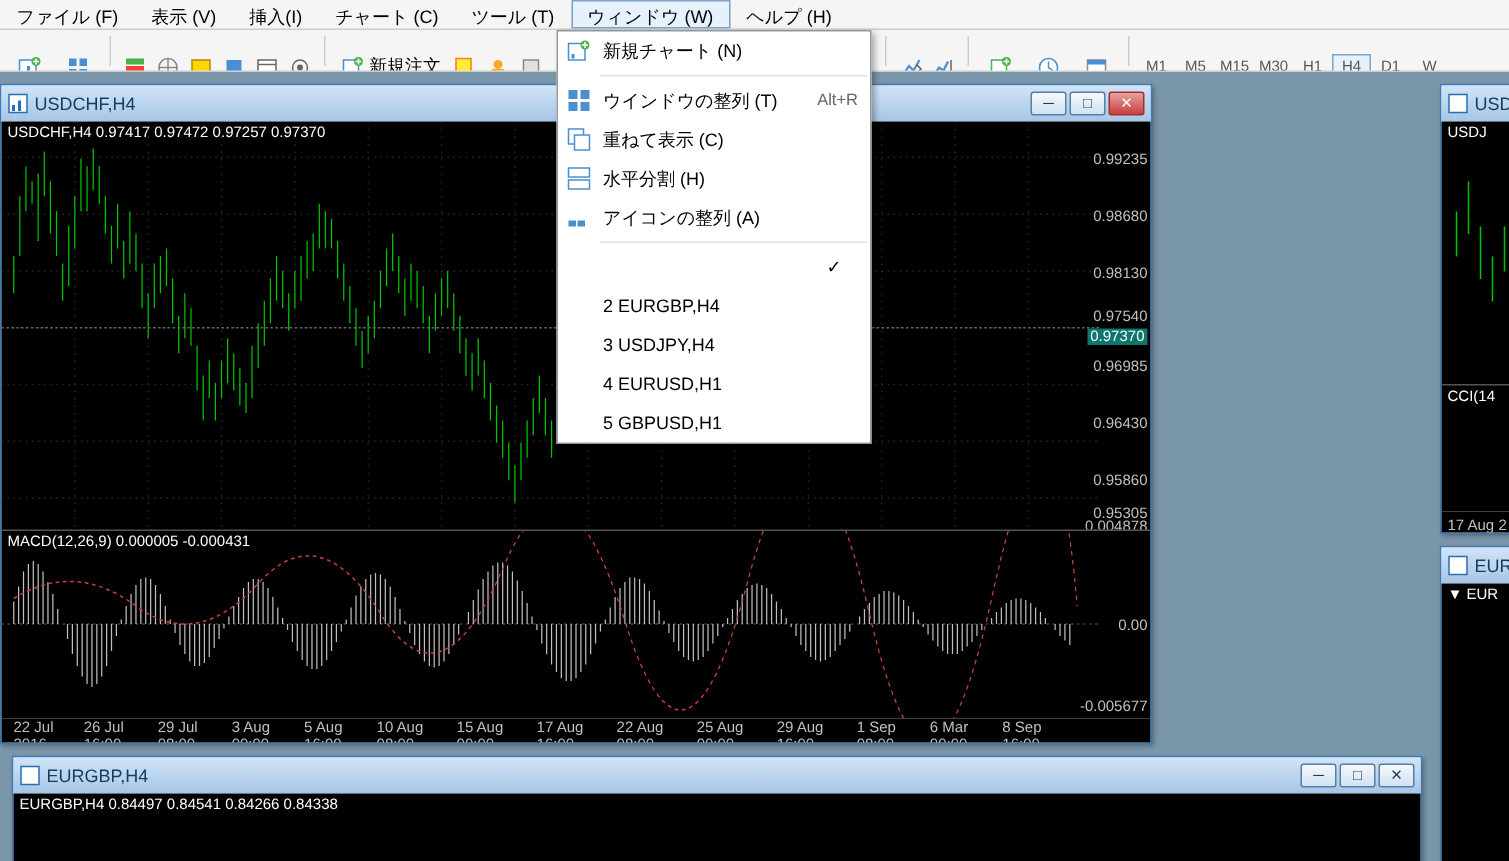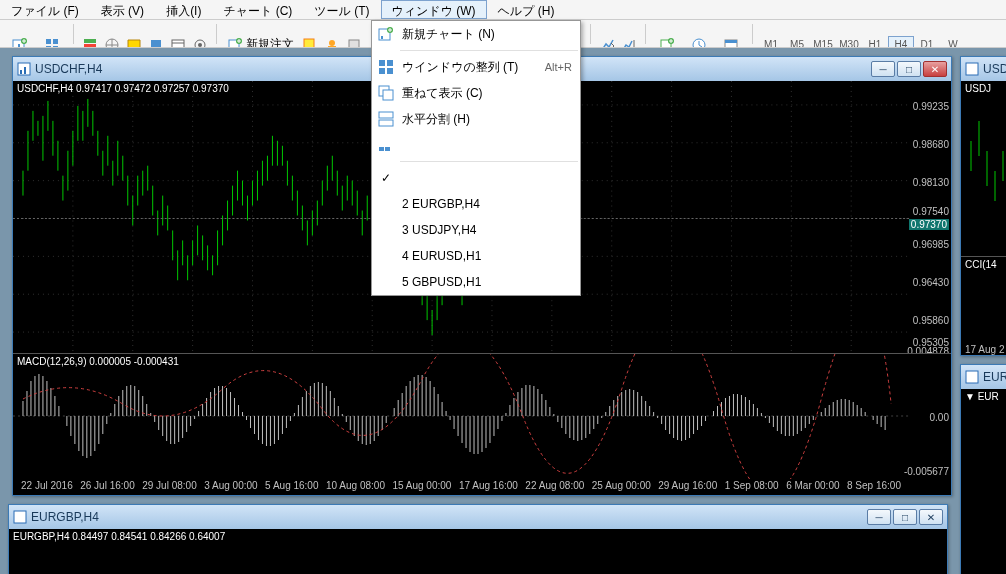--- a/index.html
+++ b/index.html
@@ -26,21 +26,21 @@
 .mdi-title .spacer { flex: 1; }
 .mdi-ctrl { width: 24px; height: 16px; border: 1px solid #5a7ca5; background: linear-gradient(to bottom, #f4f8fc, #d0e2f2); margin-left: 2px; display: flex; align-items: center; justify-content: center; font-size: 10px; cursor: pointer; border-radius: 2px; }
 .mdi-ctrl.close { background: linear-gradient(to bottom, #e8a0a0, #c84040); color: #fff; border-color: #a03030; }
 
 .chart-area { background: #000; position: relative; overflow: hidden; }
 .chart-label { position: absolute; color: #fff; font-size: 10px; font-family: Arial, sans-serif; }
 .price-scale { position: absolute; right: 2px; color: #c0c0c0; font-size: 10px; font-family: Arial, sans-serif; text-align: right; }
 .time-scale { color: #c0c0c0; font-size: 10px; font-family: Arial, sans-serif; }
 
 .dropdown-menu { position: absolute; background: #fff; border: 1px solid #979797; box-shadow: 2px 2px 4px rgba(0,0,0,0.3); z-index: 100; min-width: 210px; }
-.dropdown-menu .dd-item { height: 26px; display: flex; align-items: center; padding: 0 8px 0 4px; cursor: pointer; }
+.dropdown-menu .dd-item { height: 26px; display: flex; align-items: center; padding: 0 8px 0 4px; cursor: pointer; justify-content: flex-end; }
 .dropdown-menu .dd-item.highlighted { background: #cce8ff; border: 1px solid #7da2ce; height: 26px; }
 .dropdown-menu .dd-icon { width: 20px; display: flex; justify-content: center; margin-right: 6px; }
 .dropdown-menu .dd-label { flex: 1; }
 .dropdown-menu .dd-shortcut { color: #666; font-size: 11px; margin-left: 20px; }
 .dropdown-menu .dd-sep { height: 1px; background: #e0e0e0; margin: 3px 2px 3px 28px; }
 
 svg { display: block; }
 </style>
 </head>
 <body>
@@ -185,21 +185,21 @@
     <div class="tf-btn">M30</div>
     <div class="tf-btn">H1</div>
     <div class="tf-btn active">H4</div>
     <div class="tf-btn">D1</div>
     <div class="tf-btn">W</div>
   </div>
 </div>
 
 <div class="workspace">
 
-  <div class="mdi-window" style="left:12px; top:8px; width:940px; height:440px;">
+  <div class="mdi-window" style="left:0; top:8px; width:768px; height:440px;">
     <div class="mdi-title">
       <span class="mdi-icon">
           <svg width="14" height="14">
             <rect width="12" height="12" x="1" y="1" fill="#fff" stroke="#2a6db5"></rect>
             <rect x="3" y="8" width="2" height="4" fill="#2a6db5"></rect>
             <rect x="7" y="5" width="2" height="7" fill="#2a6db5"></rect>
           </svg>
         </span>
       <span>USDCHF,H4</span>
       <span class="spacer"></span>
@@ -333,21 +333,21 @@
             <rect width="12" height="12" x="1" y="1" fill="#fff" stroke="#2a6db5"></rect>
           </svg>
         </span>
       <span>EURGBP,H4</span>
       <span class="spacer"></span>
       <span class="mdi-ctrl">─</span>
       <span class="mdi-ctrl">□</span>
       <span class="mdi-ctrl">✕</span>
     </div>
     <div class="chart-area" style="height:75px">
-      <span class="chart-label" style="left:4px;top:2px">EURGBP,H4  0.84497 0.84541 0.84266 0.64007</span>
+      <span class="chart-label" style="left:4px;top:2px">EURGBP,H4  0.84497 0.84541 0.84266 0.84338</span>
     </div>
   </div>
 </div>
 
 <div class="dropdown-menu" style="left:371px; top:20px;">
   <div class="dd-item">
     <span class="dd-icon">
         <svg width="16" height="16">
           <rect x="1" y="3" width="11" height="11" fill="#fff" stroke="#4a90d0"></rect>
           <rect x="3" y="10" width="2" height="3" fill="#4a90d0"></rect>
@@ -388,20 +388,21 @@
       </span>
     <span class="dd-label">水平分割 (H)</span>
   </div>
   <div class="dd-item">
     <span class="dd-icon">
         <svg width="16" height="16">
           <rect x="1" y="10" width="5" height="4" fill="#4a90d0"></rect>
           <rect x="7" y="10" width="5" height="4" fill="#4a90d0"></rect>
         </svg>
       </span>
+    <span class="dd-label">アイコンの整列 (A)</span>
   </div>
   <div class="dd-sep"></div>
   <div class="dd-item">
     <span class="dd-icon">✓</span>
   </div>
   <div class="dd-item">
     <span class="dd-icon"></span>
       <span class="dd-label">2 EURGBP,H4</span>
   </div>
   <div class="dd-item">

